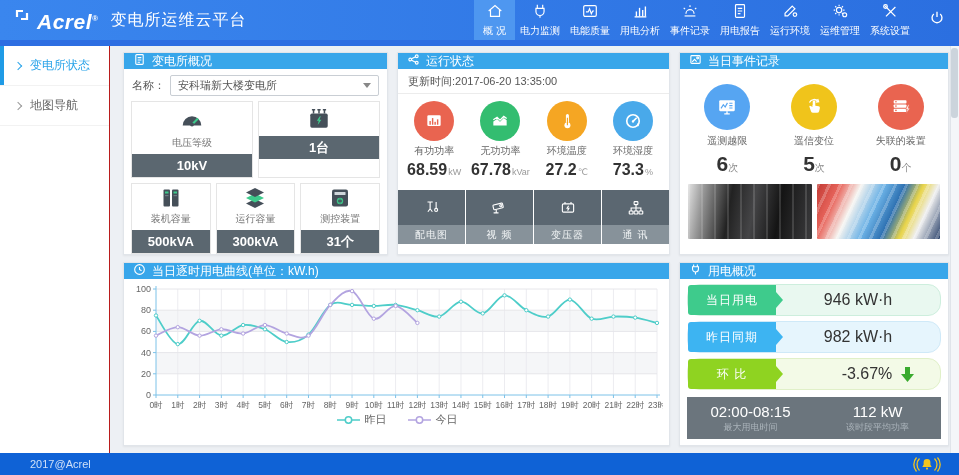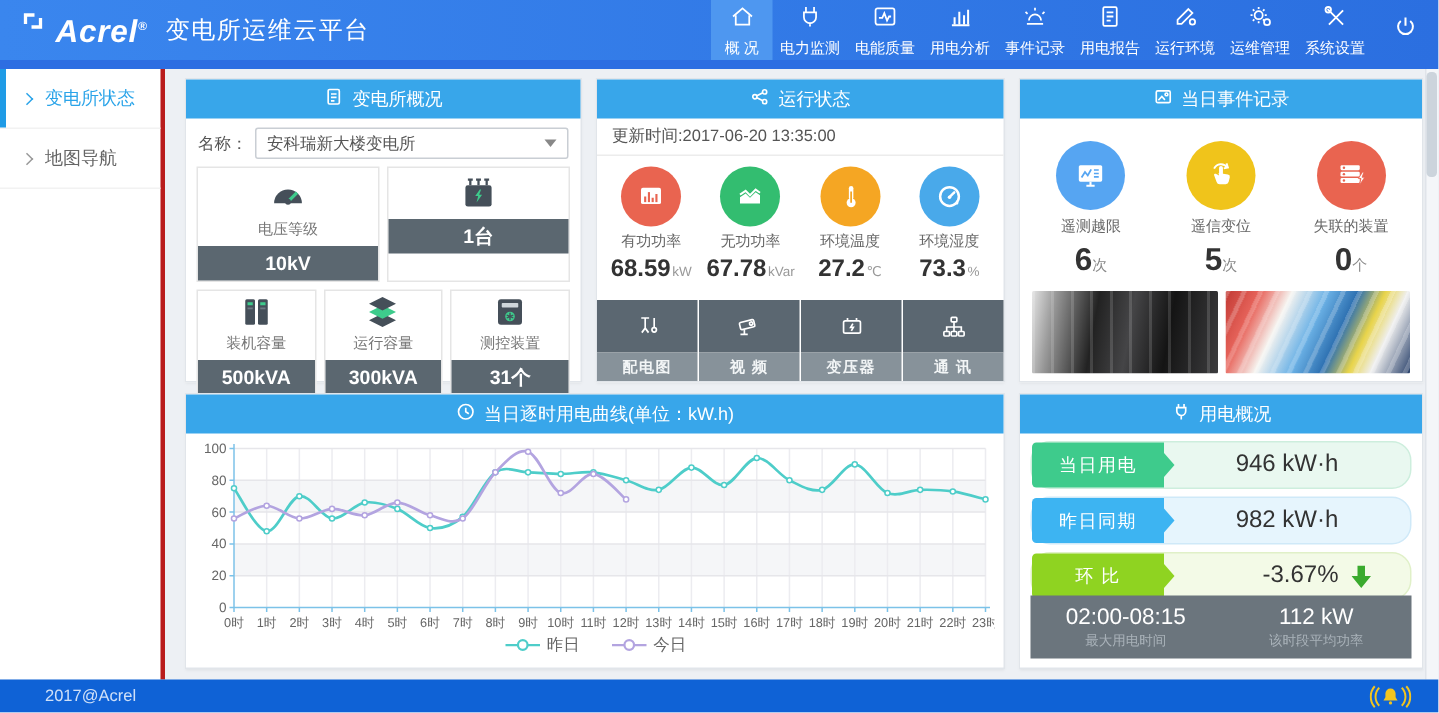--- a/index.html
+++ b/index.html
@@ -13,34 +13,34 @@
   .brand-name { font-size:21px; font-weight:bold; font-style:italic; letter-spacing:.5px; line-height:26px; }
   .reg { font-size:8px; vertical-align:super; }
   .app-title { font-size:16px; margin-left:12px; letter-spacing:1px; }
   .nav { margin-left:auto; display:flex; height:100%; align-items:stretch; }
   .nav-item { min-width:41px; padding:0 5px; display:flex; flex-direction:column; align-items:center; justify-content:center; gap:2px; font-size:10px; cursor:pointer; }
   .nav-item.active { background:#4e97f0; }
   .power-btn { width:44px; display:flex; align-items:center; justify-content:center; cursor:pointer; }
   .sub-strip { position:absolute; left:0; top:40px; right:0; height:6px; background:#2d6ee2; z-index:4; }
 
   
-  .sidebar { position:absolute; left:0; top:46px; width:110px; bottom:22px; background:#fff; border-right:3px solid #b91c1c; }
+  .sidebar { position:absolute; left:0; top:46px; width:110px; bottom:22px; background:#fff; border-right:1px solid #b91c1c; }
   .side-item { height:40px; display:flex; align-items:center; gap:9px; padding-left:15px; font-size:12px; color:#666; border-bottom:1px solid #f2f2f2; position:relative; cursor:pointer; }
   .side-item .chev { width:6px; height:6px; border-top:1.6px solid #999; border-right:1.6px solid #999; transform:rotate(45deg); }
   .side-item.active { color:#2aa4e9; }
   .side-item.active .chev { border-color:#2aa4e9; }
   .side-item.active::before { content:''; position:absolute; left:0; top:0; bottom:0; width:4px; background:#1f9be6; }
 
   
   .content { position:absolute; left:110px; top:46px; right:0; bottom:22px; }
   .scrolltrack { position:absolute; right:0; top:0; bottom:0; width:9px; background:#f4f6f9; border-left:1px solid #e0e4ea; }
   .scrollthumb { position:absolute; right:1px; top:2px; width:7px; height:70px; border-radius:3px; background:#ccd4dc; }
 
   .panel { position:absolute; background:#fff; border:1px solid #e1e5ea; box-shadow:0 1px 2px rgba(0,0,0,.06); }
-  .panel-head { height:26px; background:#38a6ea; color:#fff; display:flex; align-items:center; gap:6px; padding:0 9px; font-size:12px;justify-content:center; }
+  .panel-head { height:16px; background:#38a6ea; color:#fff; display:flex; align-items:center; gap:6px; padding:0 9px; font-size:12px; }
 
   #panel-overview { left:13px; top:6px;  width:265px; height:203px; }
   #panel-status   { left:287px; top:6px; width:273px; height:203px; }
   #panel-events   { left:569px; top:6px; width:270px; height:203px; }
   #panel-chart    { left:13px; top:216px; width:547px; height:184px; }
   #panel-usage    { left:569px; top:216px; width:270px; height:184px; }
 
   
   .name-row { display:flex; align-items:center; padding:6px 8px 4px; gap:5px; }
   .name-label { font-size:11px; color:#555; white-space:nowrap; }
@@ -57,21 +57,21 @@
 
   
   .status-body { display:flex; flex-direction:column; height:175px; }
   .update-row { height:25px; line-height:25px; padding:0 10px; font-size:11px; color:#555; border-bottom:1px solid #ececec; }
   .stats { flex:1; display:flex; padding:7px 3px 2px; }
   .stat { flex:1; display:flex; flex-direction:column; align-items:center; gap:3px;text-align:center; }
   .stat-circle { width:40px; height:40px; border-radius:50%; display:flex; align-items:center; justify-content:center; }
   .stat-label { font-size:10px; color:#666; }
   .stat-valrow { font-size:16px; font-weight:bold; color:#333; }
   .stat-unit { font-size:9px; color:#999; font-weight:normal; margin-left:1px; }
-  .btn-row { display:flex;font-weight:bold; }
+  .btn-row { display:flex; }
   .btn-cell { flex:1; cursor:pointer; border-right:1px solid #fff; }
   .btn-cell:last-child { border-right:none; }
   .btn-ico { height:35px; background:#5b6771; display:flex; align-items:center; justify-content:center; }
   .btn-label { height:19px; background:#87929a; color:#f2f5f6; font-size:10px; display:flex; align-items:center; justify-content:center; letter-spacing:1px; }
 
   
   .events-stats { display:flex; padding:15px 4px 6px; }
   .event { flex:1; display:flex; flex-direction:column; align-items:center; gap:4px; }
   .event-circle { width:46px; height:46px; border-radius:50%; display:flex; align-items:center; justify-content:center; }
   .event-label { font-size:10px; color:#666; }

